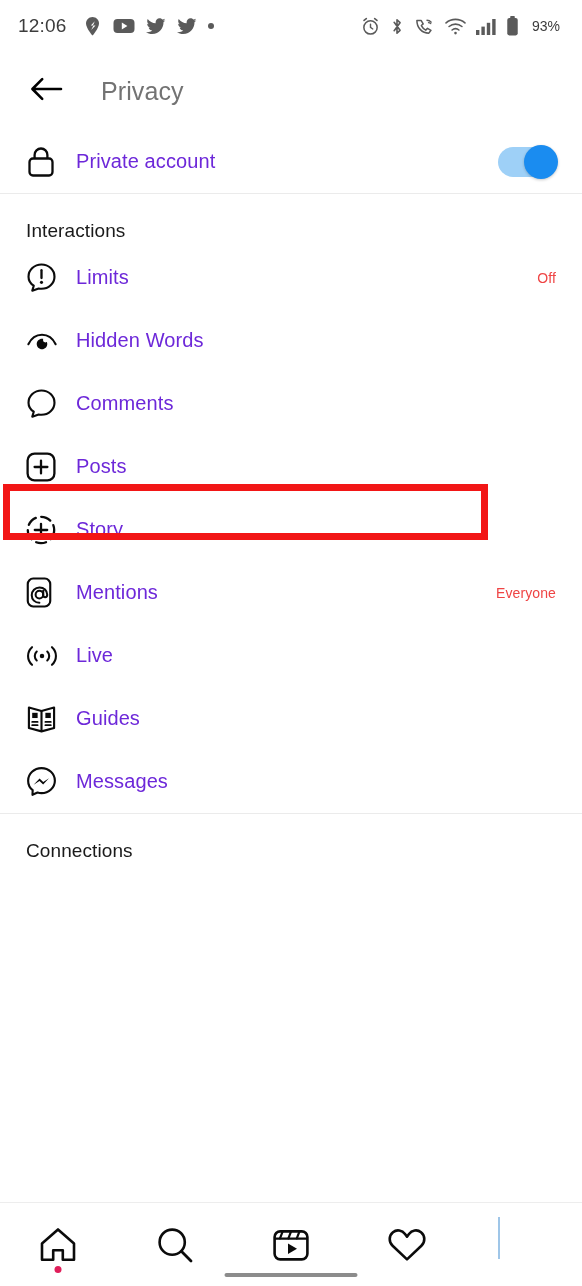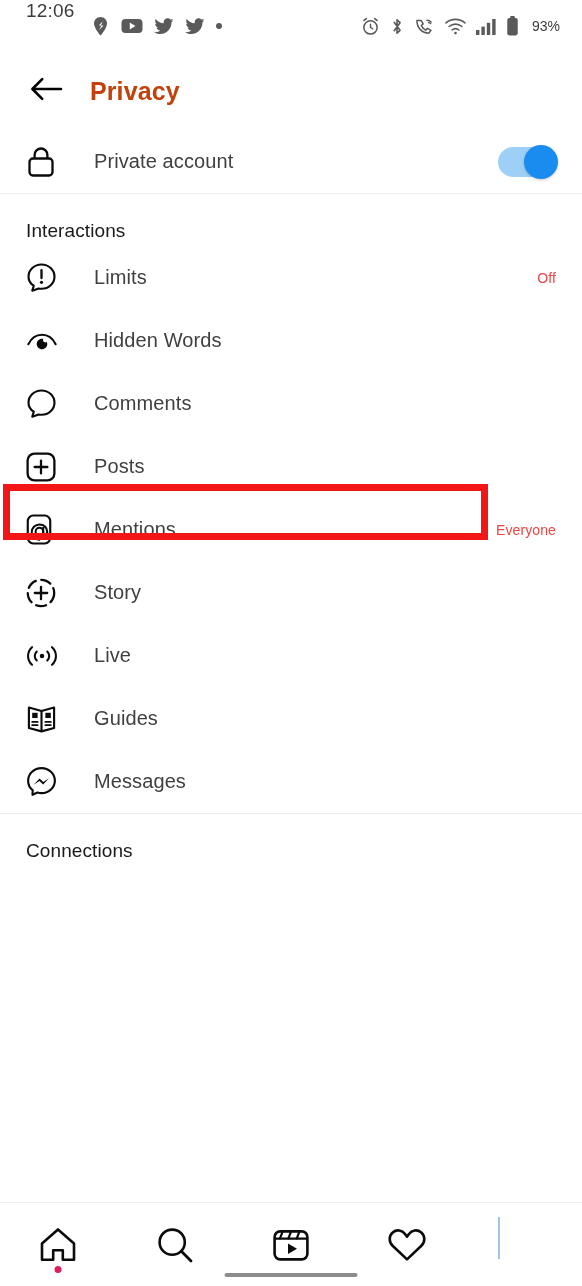--- a/index.html
+++ b/index.html
@@ -12,22 +12,22 @@
   .phone {
     position:relative;
     width:582px; height:1286px;
     background:#ffffff;
     display:flex; flex-direction:column;
   }
 
   
   .statusbar {
     height:52px; flex:0 0 52px;
-    display:flex; 
-    padding:0 22px 0 26px;
+    display:flex; align-items:center;
+    padding:0 22px 0 18px;
     color:#4a4a4a;
   }
   .sb-time {
     font-size:19px; font-weight:400; color:#3c3c3c;
     letter-spacing:.2px; margin-right:16px; white-space:nowrap;
   }
   .sb-left-icons { display:flex; align-items:center; gap:11px; }
   .sb-spacer { flex:1 1 auto; }
   .sb-right-icons { display:flex; align-items:center; gap:10px; }
   .sb-battery-text {
@@ -41,22 +41,22 @@
     height:78px; flex:0 0 78px;
     display:flex; align-items:center;
     padding:0 24px;
   }
   .back-btn {
     width:44px; height:44px;
     display:flex; align-items:center; justify-content:center;
     cursor:pointer; flex:0 0 44px;
   }
   .page-title {
-    font-size:25px; font-weight:700; color:#c2410c;
-    margin-left:22px; letter-spacing:.1px;
+    font-size:25px; font-weight:400; color:#737373;
+    margin-left:33px; letter-spacing:.1px;
   }
 
   
   .content { flex:1 1 auto; position:relative; overflow:hidden; }
 
   .section { background:#fff; }
   .section-divider {
     height:1px; background:#ebebeb; width:100%;
   }
 
@@ -73,22 +73,22 @@
     cursor:pointer;
     position:relative;
   }
   .row-icon {
     width:36px; flex:0 0 36px;
     display:flex; align-items:center; justify-content:flex-start;
     color:#0b0b0b;
   }
   .row-icon svg { display:block; }
   .row-label {
-    font-size:20px; color:#404040; font-weight:400;
-    margin-left:32px; letter-spacing:.1px;
+    font-size:20px; color:#6d28d9; font-weight:400;
+    margin-left:14px; letter-spacing:.1px;
     white-space:nowrap;
   }
   .row-spacer { flex:1 1 auto; }
   .row-value {
     font-size:14px; color:#ef4444; font-weight:400;
     letter-spacing:.1px; white-space:nowrap;
   }
 
   
   .toggle {
@@ -309,41 +309,41 @@
               <path d="M15 8.6v12.8M8.6 15h12.8" stroke="#0b0b0b" stroke-width="2.3" stroke-linecap="round"></path>
             </svg>
         </div>
         <div class="row-label">Posts</div>
         <div class="row-spacer"></div>
         <div class="row-value"></div>
       </div>
 
       <div class="row">
         <div class="row-icon">
+          <svg width="30" height="30" viewBox="0 0 30 30">
+              <circle cx="15" cy="15" r="13.2" fill="none" stroke="#0b0b0b" stroke-width="2.3" stroke-linecap="round" stroke-dasharray="10 5.5"></circle>
+              <path d="M15 8.8v12.4M8.8 15h12.4" stroke="#0b0b0b" stroke-width="2.3" stroke-linecap="round"></path>
+            </svg>
+        </div>
+        <div class="row-label">Story</div>
+        <div class="row-spacer"></div>
+        <div class="row-value"></div>
+      </div>
+
+      <div class="row">
+        <div class="row-icon">
           <svg width="26" height="31" viewBox="0 0 26 32">
               <path d="M7 1.6h12a5.6 5.6 0 0 1 5.6 5.6v17.6A5.6 5.6 0 0 1 19 30.4H7a5.6 5.6 0 0 1-5.6-5.6V7.2A5.6 5.6 0 0 1 7 1.6z" fill="none" stroke="#0b0b0b" stroke-width="2.2"></path>
               <path d="M17.4 11.6v7.2c0 1.2.9 2 2 2 1.2 0 2.1-1 2.1-2.4 0-4.3-3.4-7.6-8-7.6-4.6 0-8 3.5-8 8s3.3 7.8 7.9 7.8" fill="none" stroke="#0b0b0b" stroke-width="2.1" stroke-linecap="round"></path>
               <circle cx="13.4" cy="18.2" r="3.9" fill="none" stroke="#0b0b0b" stroke-width="2.1"></circle>
             </svg>
         </div>
         <div class="row-label">Mentions</div>
         <div class="row-spacer"></div>
         <div class="row-value">Everyone</div>
-      </div>
-
-      <div class="row">
-        <div class="row-icon">
-          <svg width="30" height="30" viewBox="0 0 30 30">
-              <circle cx="15" cy="15" r="13.2" fill="none" stroke="#0b0b0b" stroke-width="2.3" stroke-linecap="round" stroke-dasharray="10 5.5"></circle>
-              <path d="M15 8.8v12.4M8.8 15h12.4" stroke="#0b0b0b" stroke-width="2.3" stroke-linecap="round"></path>
-            </svg>
-        </div>
-        <div class="row-label">Story</div>
-        <div class="row-spacer"></div>
-        <div class="row-value"></div>
       </div>
 
       <div class="row">
         <div class="row-icon">
           <svg width="32" height="26" viewBox="0 0 34 26">
               <circle cx="17" cy="13" r="2.4" fill="#0b0b0b"></circle>
               <path d="M11.4 8.2a6.6 6.6 0 0 0 0 9.6M22.6 8.2a6.6 6.6 0 0 1 0 9.6" fill="none" stroke="#0b0b0b" stroke-width="2.2" stroke-linecap="round"></path>
               <path d="M6.4 3.6a12.6 12.6 0 0 0 0 18.8M27.6 3.6a12.6 12.6 0 0 1 0 18.8" fill="none" stroke="#0b0b0b" stroke-width="2.2" stroke-linecap="round"></path>
             </svg>
         </div>

